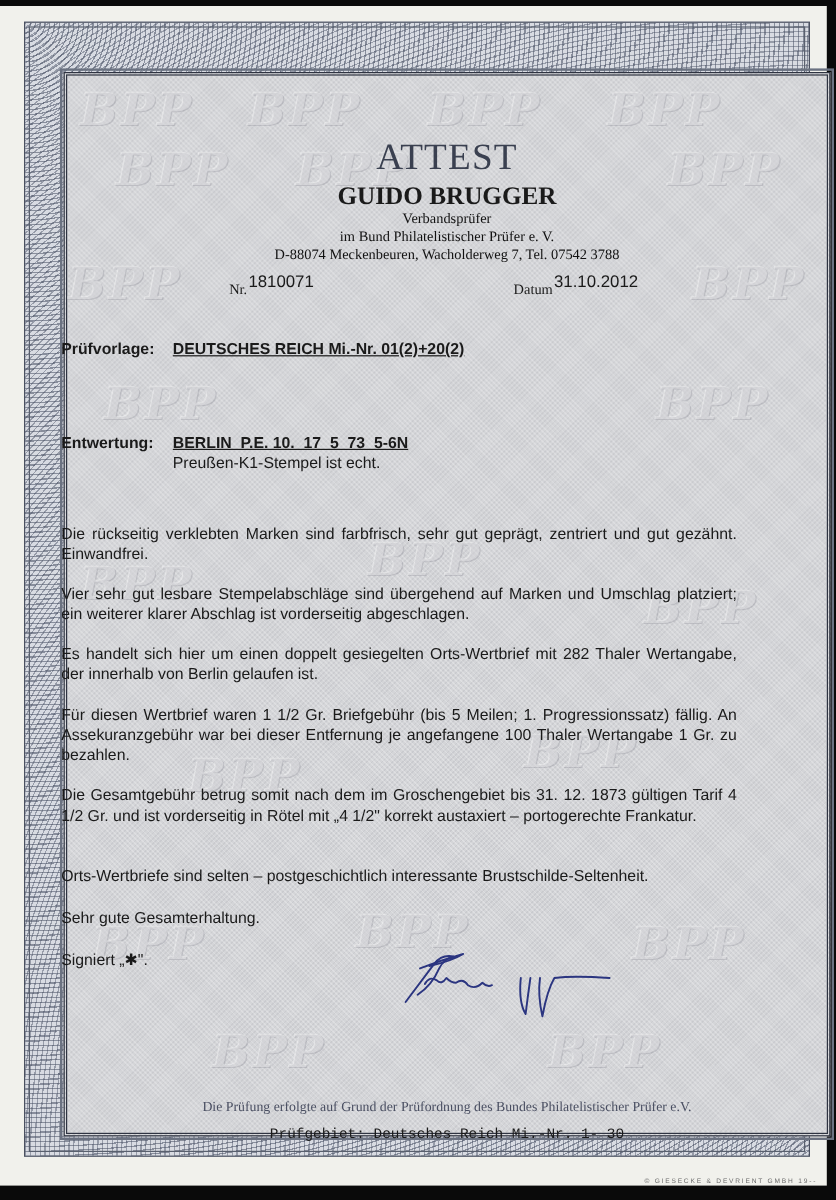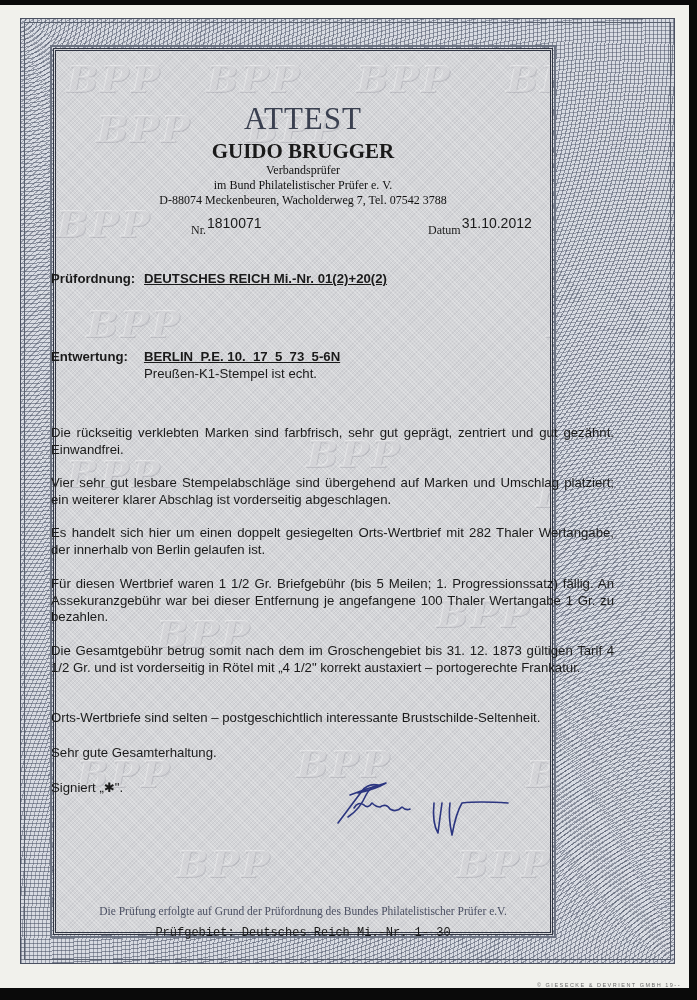--- a/index.html
+++ b/index.html
@@ -19,21 +19,21 @@
       background-color: #d8dbe2;
       background-image:
         repeating-radial-gradient(circle at 0 0, rgba(70,78,98,0.55) 0 1px, transparent 1px 4px),
         repeating-radial-gradient(circle at 100% 100%, rgba(70,78,98,0.45) 0 1px, transparent 1px 4px);
     }
     .guilloche::before {
       content: ""; position: absolute; left: 3px; top: 3px; right: 3px; bottom: 3px;
       border: 1px solid #59606e;
     }
     .inner {
-      position: absolute; left: 53px; top: 48px; width: 500px; height: 887px;
+      position: absolute; left: 53px; top: 60px; width: 639px; height: 887px;
       box-sizing: border-box;
       border: 3px double #2f3442;
       outline: 2px solid #6b7281; outline-offset: 1px;
       background-color: #d4d5d8;
       background-image:
         repeating-linear-gradient(45deg, rgba(255,255,255,0.25) 0 1px, transparent 1px 3px),
         repeating-linear-gradient(-45deg, rgba(120,120,130,0.12) 0 1px, transparent 1px 3px);
     }
     .watermark {
       position: absolute; inset: 0; overflow: hidden; pointer-events: none;
@@ -109,21 +109,21 @@
 
   <div class="nr">
     <span class="small-serif">Nr.</span><span class="val">1810071</span>
   </div>
   <div class="datum">
     <span class="small-serif">Datum</span><span class="val">31.10.2012</span>
   </div>
 
   <div class="body-area" style="left:-5px;">
     <div class="row" style="top:220px;">
-      <span class="lbl">Prüfordnung:</span>
+      <span class="lbl">Prüfvorlage:</span>
       <div class="rc">
         <b>DEUTSCHES REICH Mi.-Nr. 01(2)+20(2)</b><br>
       </div>
     </div>
 
     <div class="row" style="top:298px;">
       <span class="lbl">Entwertung:</span>
       <div class="rc">
         <b style="white-space:pre">BERLIN  P.E. 10.  17  5  73  5-6N</b><br>
         <span>Preußen-K1-Stempel ist echt.</span>

